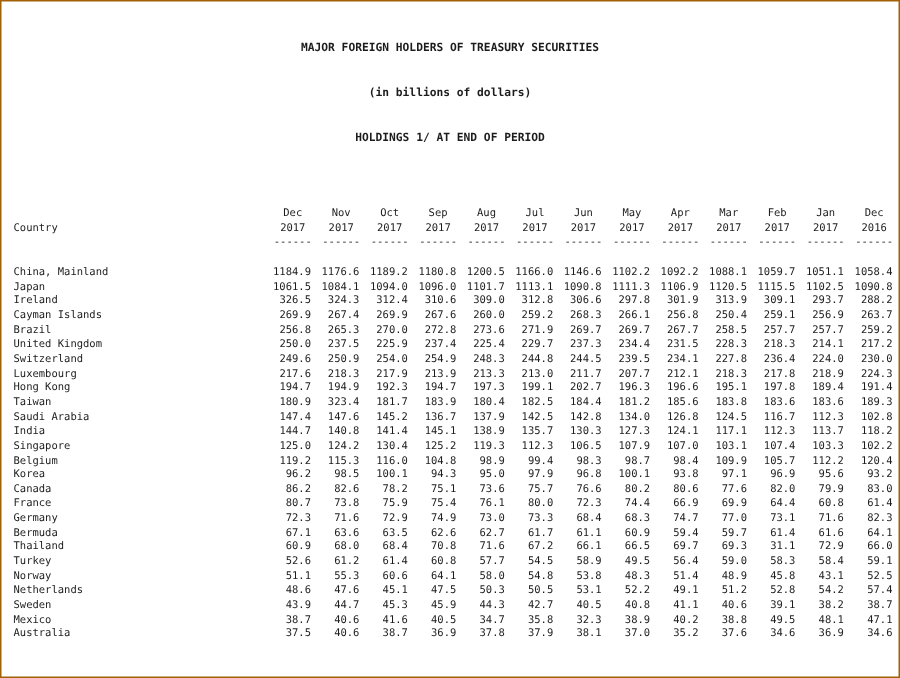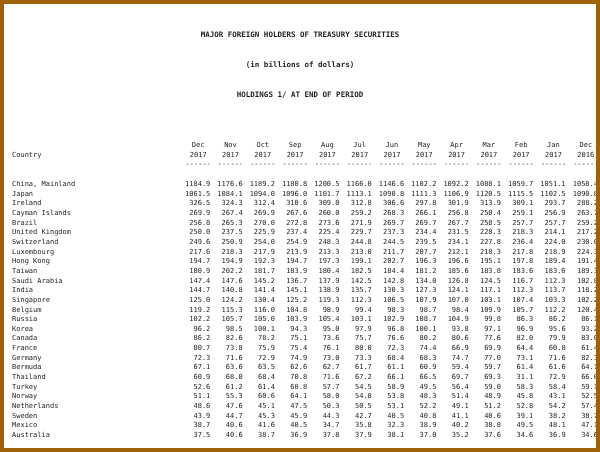--- a/index.html
+++ b/index.html
@@ -1,20 +1,20 @@
 <!DOCTYPE html>
 <html><head>
 <meta charset="utf-8">
 <style>
   html,body { margin:0; padding:0; background:#e9e9e9; }
   .screen {
     position:relative;
     width:600px; height:452px;
     background:#ffffff;
-    border:4px solid #a16207;
+    border:1px solid #a16207;
     box-sizing:border-box;
     font-family:"DejaVu Sans Mono", "Liberation Mono", monospace;
     color:#1c1c1c;
     overflow:hidden;
   }
   .title-block {
     padding-top:6px;
     text-align:center;
     font-size:7.5px;
     font-weight:bold;
@@ -265,21 +265,21 @@
           <td class="num">196.3</td>
           <td class="num">196.6</td>
           <td class="num">195.1</td>
           <td class="num">197.8</td>
           <td class="num">189.4</td>
           <td class="num">191.4</td>
         </tr>
         <tr>
           <td class="country">Taiwan</td>
           <td class="num">180.9</td>
-          <td class="num">202.2</td>
+          <td class="num">323.4</td>
           <td class="num">181.7</td>
           <td class="num">183.9</td>
           <td class="num">180.4</td>
           <td class="num">182.5</td>
           <td class="num">184.4</td>
           <td class="num">181.2</td>
           <td class="num">185.6</td>
           <td class="num">183.8</td>
           <td class="num">183.6</td>
           <td class="num">183.6</td>
@@ -343,36 +343,20 @@
           <td class="num">99.4</td>
           <td class="num">98.3</td>
           <td class="num">98.7</td>
           <td class="num">98.4</td>
           <td class="num">109.9</td>
           <td class="num">105.7</td>
           <td class="num">112.2</td>
           <td class="num">120.4</td>
         </tr>
         <tr>
-          <td class="country">Russia</td>
-          <td class="num">102.2</td>
-          <td class="num">105.7</td>
-          <td class="num">105.0</td>
-          <td class="num">103.9</td>
-          <td class="num">105.4</td>
-          <td class="num">103.1</td>
-          <td class="num">102.9</td>
-          <td class="num">108.7</td>
-          <td class="num">104.9</td>
-          <td class="num">99.8</td>
-          <td class="num">86.3</td>
-          <td class="num">86.2</td>
-          <td class="num">86.1</td>
-        </tr>
-        <tr>
           <td class="country">Korea</td>
           <td class="num">96.2</td>
           <td class="num">98.5</td>
           <td class="num">100.1</td>
           <td class="num">94.3</td>
           <td class="num">95.0</td>
           <td class="num">97.9</td>
           <td class="num">96.8</td>
           <td class="num">100.1</td>
           <td class="num">93.8</td>

